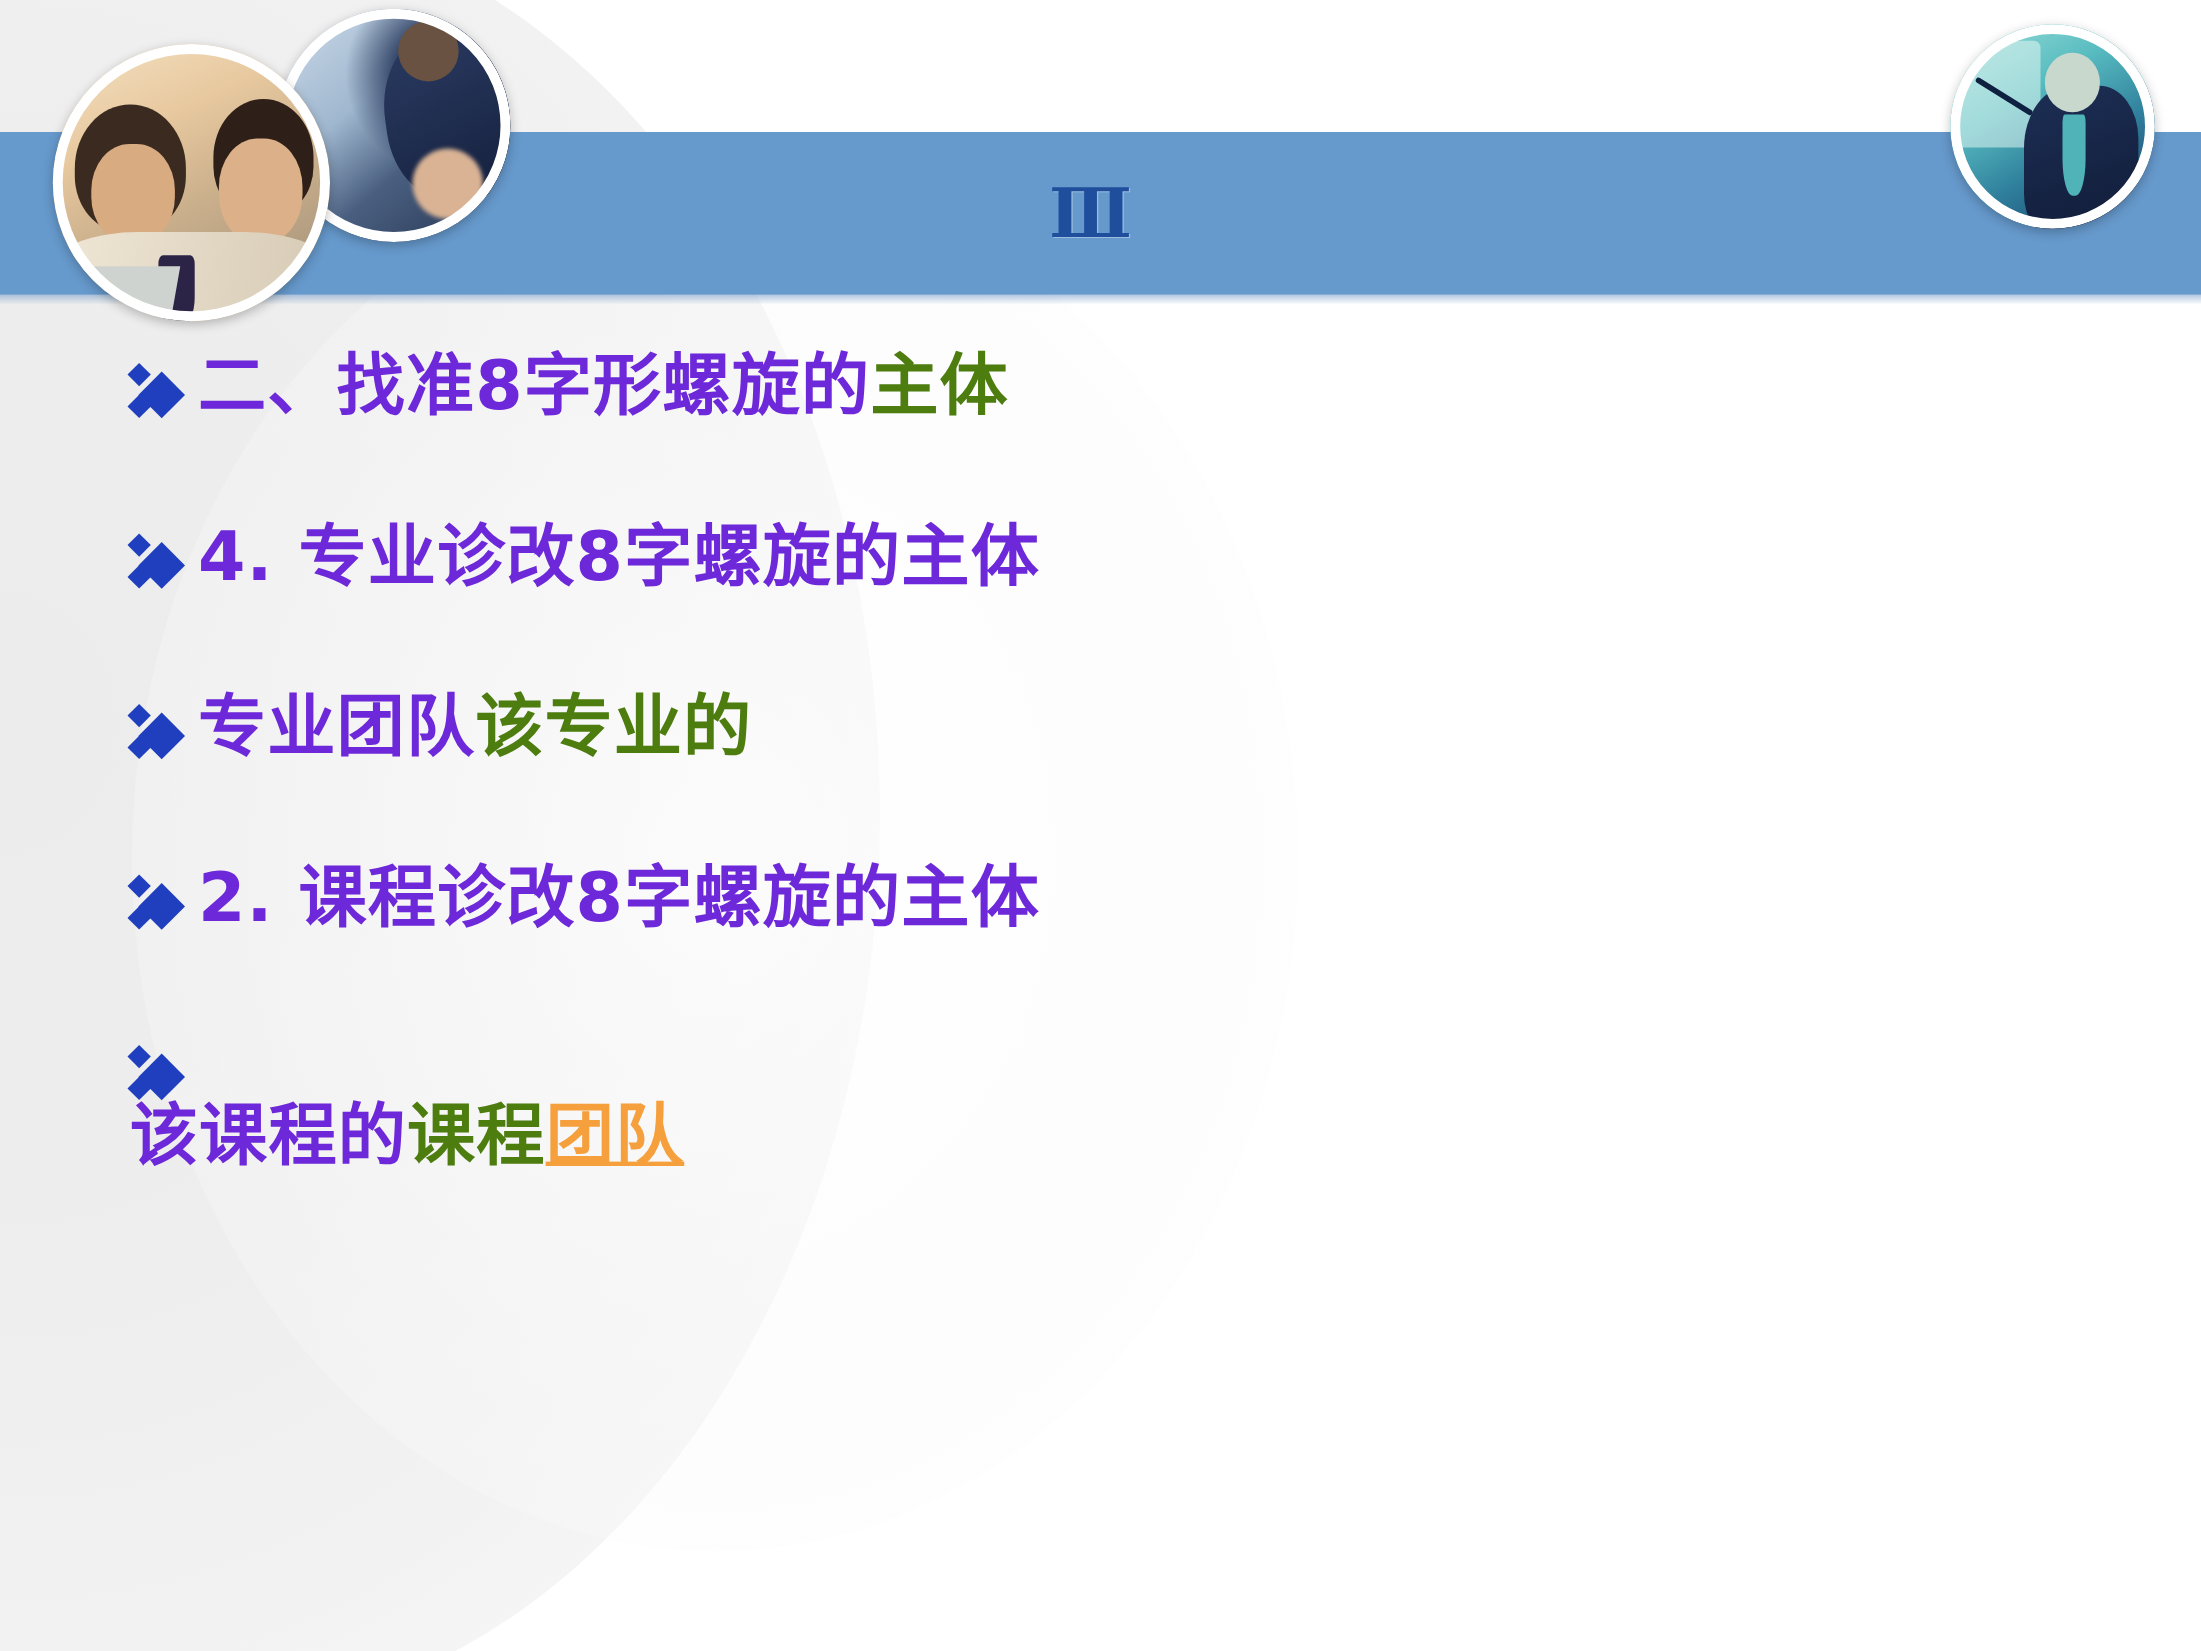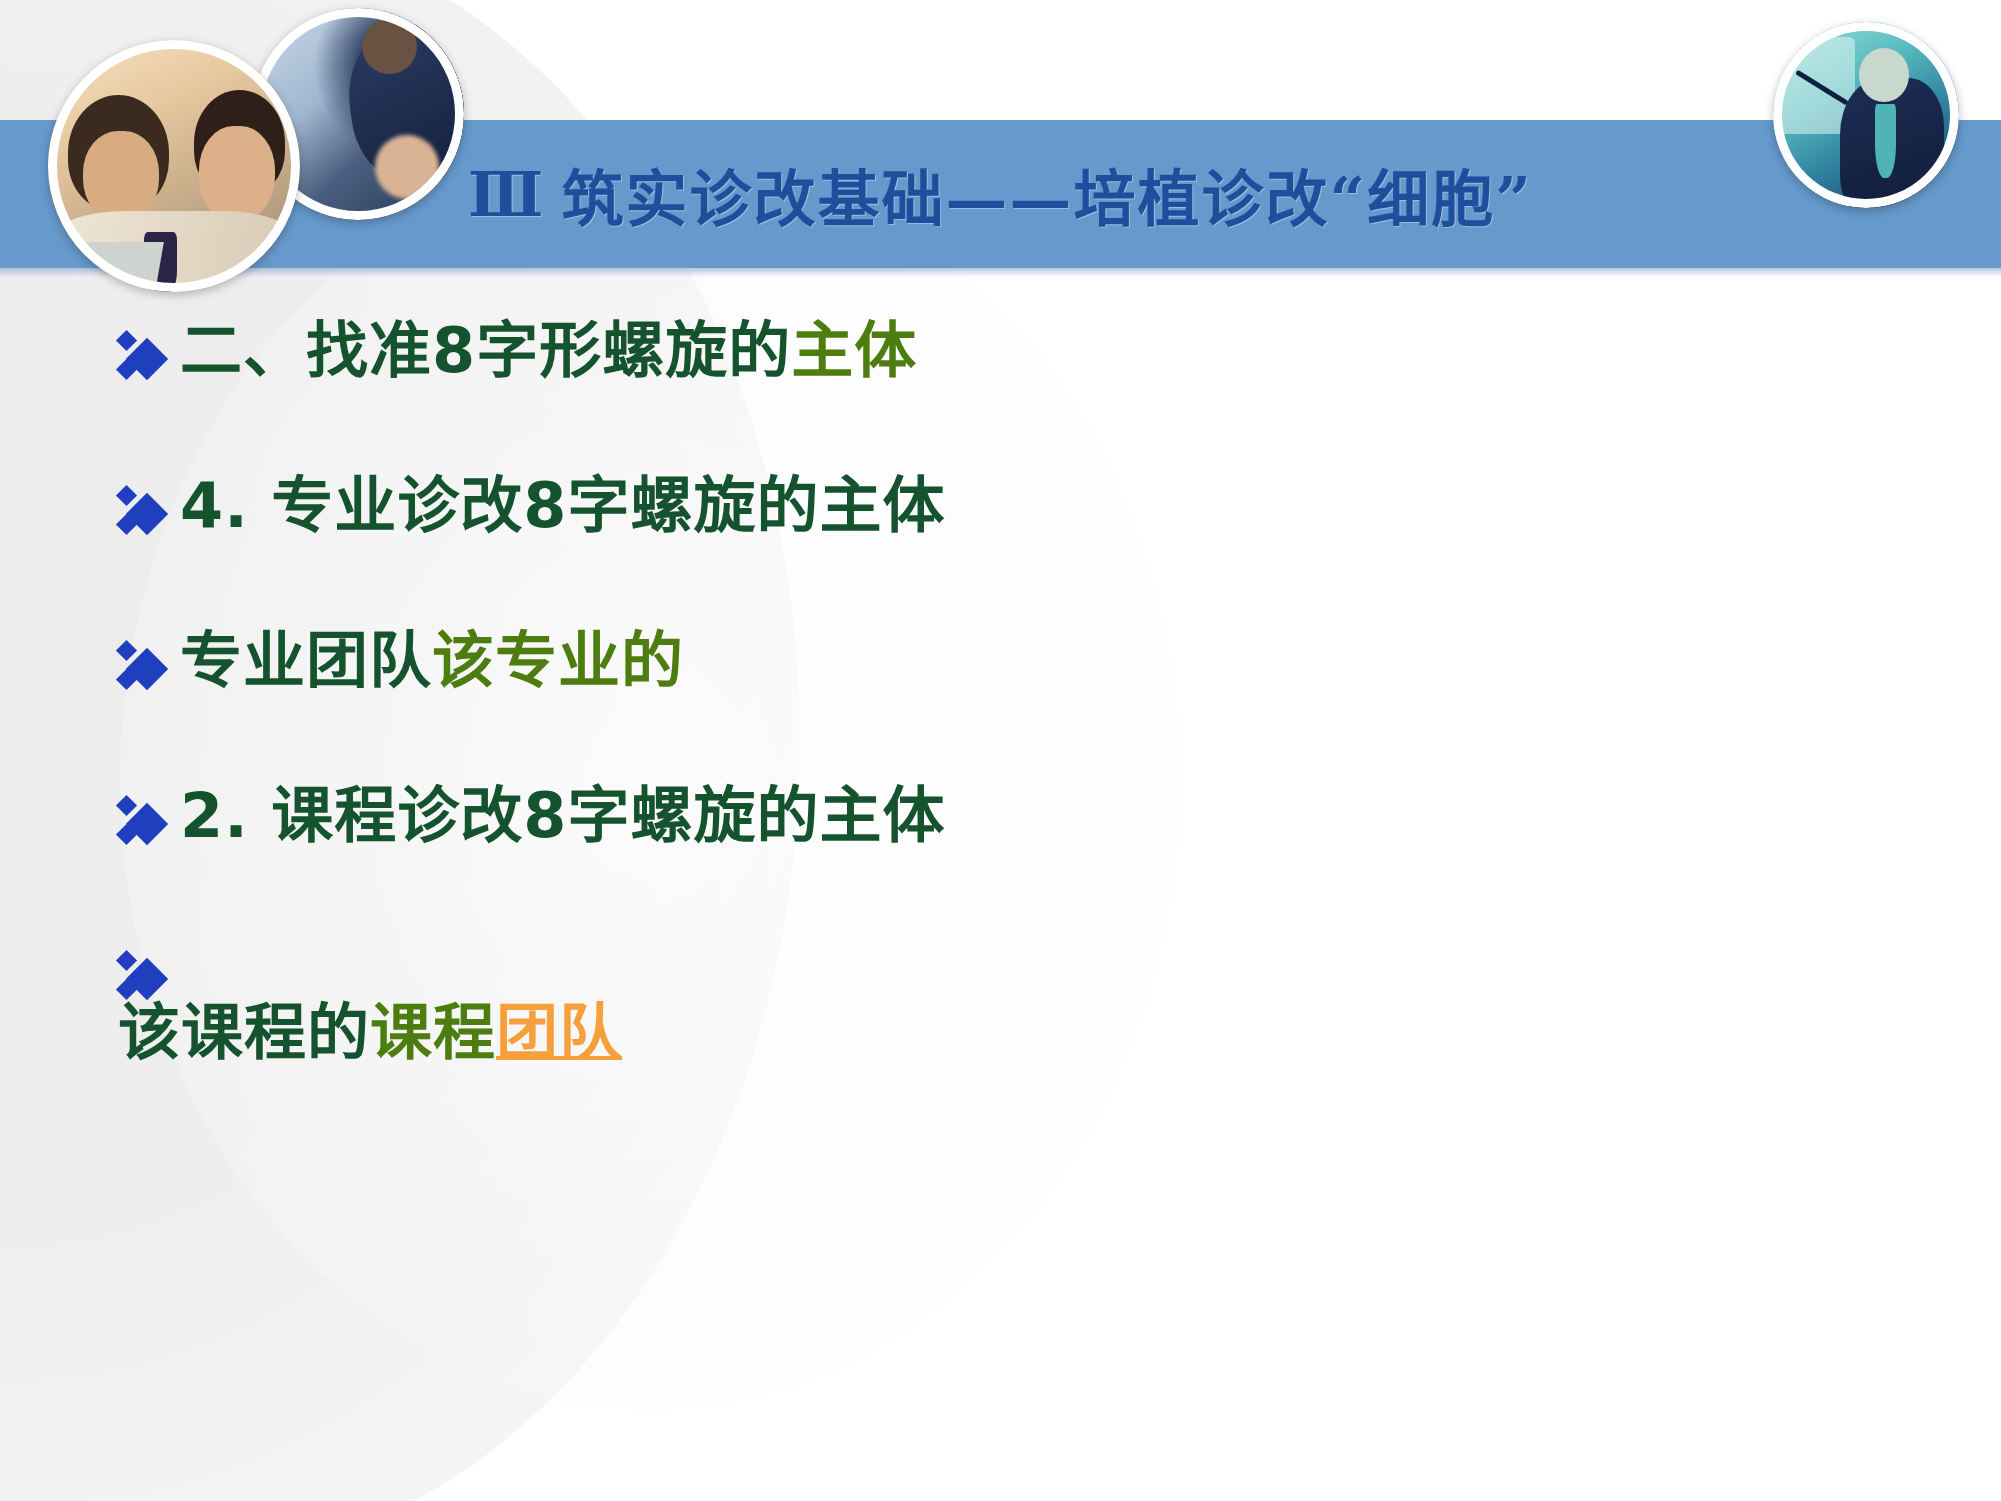--- a/index.html
+++ b/index.html
@@ -266,37 +266,36 @@
   }
 
   .bullet-text {
     font-family: "DejaVu Sans", "Liberation Sans", sans-serif;
     font-weight: bold;
     font-size: 62px;
     line-height: 1.05;
     color: #1f1fbf;
     letter-spacing: 1px;
   }
-  .bullet-text .t-blue   { color: #14532d; }
+  .bullet-text .t-blue   { color: #6d28d9; }
   .bullet-text .t-red    { color: #4d7c0f; }
   .bullet-text .t-orange { color: #f5a03c; text-decoration: underline; text-decoration-thickness: 4px; }
 </style>
 </head>
 <body>
 
 <div id="slide">
 
   <div class="bg-ellipse"></div>
   <div class="bg-ellipse2"></div>
 
   <div class="banner"></div>
   <div class="banner-shadow"></div>
   <div class="banner-title">
     <span class="num">Ⅲ</span>
-    <span>筑实诊改基础——培植诊改“细胞”</span>
   </div>
 
   <div class="photo" id="photo-handshake">
     <div class="f1"></div>
       <div class="f2"></div>
       <div class="f3"></div>
     <div class="ring"></div>
   </div>
 
   <div class="photo" id="photo-colleagues">

